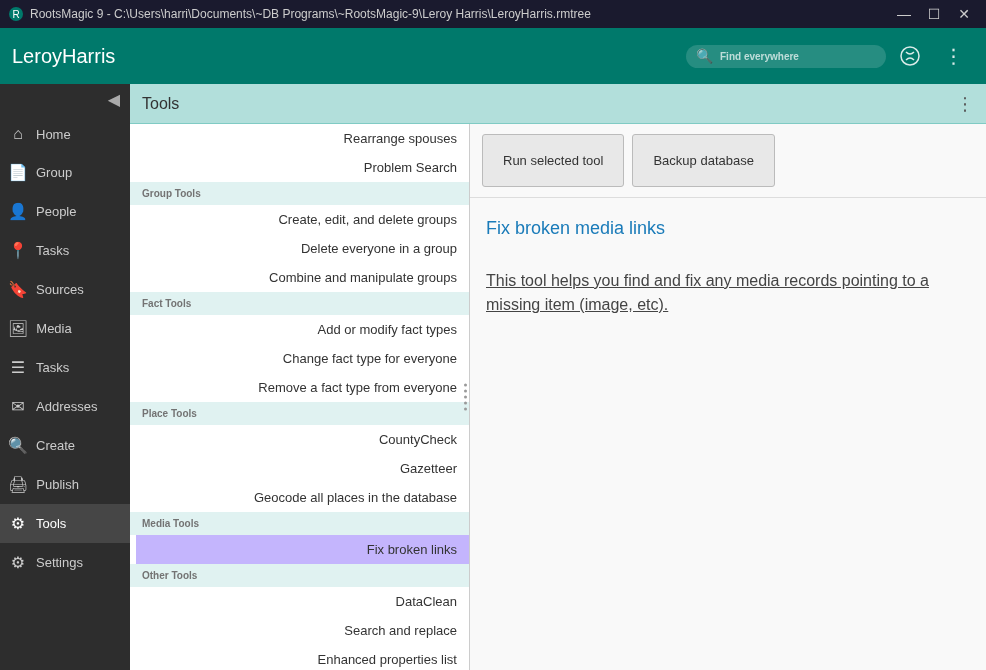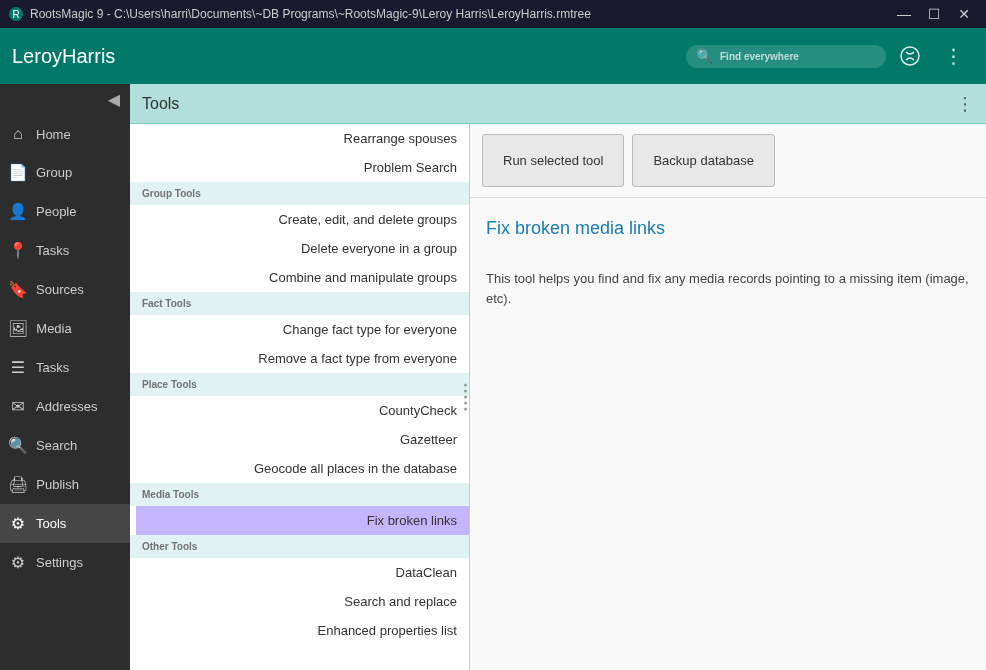--- a/index.html
+++ b/index.html
@@ -234,22 +234,23 @@
       padding: 20px 16px;
     }
     .detail-title {
       color: #1a7bb9;
       font-size: 18px;
       font-weight: 400;
       margin-bottom: 30px;
     }
     .detail-description {
       color: #444;
-      font-size: 13px;
+      font-size: 16px;
       line-height: 1.5;
+      text-decoration: underline;
     }
   </style>
 </head>
 <body>
 
 <div class="title-bar">
   <svg class="title-bar-icon" viewBox="0 0 16 16">
     <circle cx="8" cy="8" r="7" fill="#00796b"></circle>
     <text x="8" y="12" text-anchor="middle" font-size="10" fill="white">R</text>
   </svg>
@@ -311,21 +312,21 @@
     <div class="sidebar-item">
       <span class="sidebar-item-icon">☰</span>
       <span class="sidebar-item-label">Tasks</span>
     </div>
     <div class="sidebar-item">
       <span class="sidebar-item-icon">✉</span>
       <span class="sidebar-item-label">Addresses</span>
     </div>
     <div class="sidebar-item">
       <span class="sidebar-item-icon">🔍</span>
-      <span class="sidebar-item-label">Search</span>
+      <span class="sidebar-item-label">Create</span>
     </div>
     <div class="sidebar-item">
       <span class="sidebar-item-icon">🖨</span>
       <span class="sidebar-item-label">Publish</span>
     </div>
     <div class="sidebar-item active">
       <span class="sidebar-item-icon">⚙</span>
       <span class="sidebar-item-label">Tools</span>
     </div>
     <div class="sidebar-item">
@@ -346,20 +347,21 @@
       <div class="tools-list-panel">
         <div class="tools-list-scroll" id="tools-list">
 
         <div class="tool-item">Rearrange spouses</div>
             <div class="tool-item">Problem Search</div>
             <div class="tool-category">Group Tools</div>
             <div class="tool-item">Create, edit, and delete groups</div>
             <div class="tool-item">Delete everyone in a group</div>
             <div class="tool-item">Combine and manipulate groups</div>
             <div class="tool-category">Fact Tools</div>
+            <div class="tool-item">Add or modify fact types</div>
             <div class="tool-item">Change fact type for everyone</div>
             <div class="tool-item">Remove a fact type from everyone</div>
             <div class="tool-category">Place Tools</div>
             <div class="tool-item">CountyCheck</div>
             <div class="tool-item">Gazetteer</div>
             <div class="tool-item">Geocode all places in the database</div>
             <div class="tool-category">Media Tools</div>
             <div class="tool-item selected">Fix broken links</div>
             <div class="tool-category">Other Tools</div>
             <div class="tool-item">DataClean</div>

